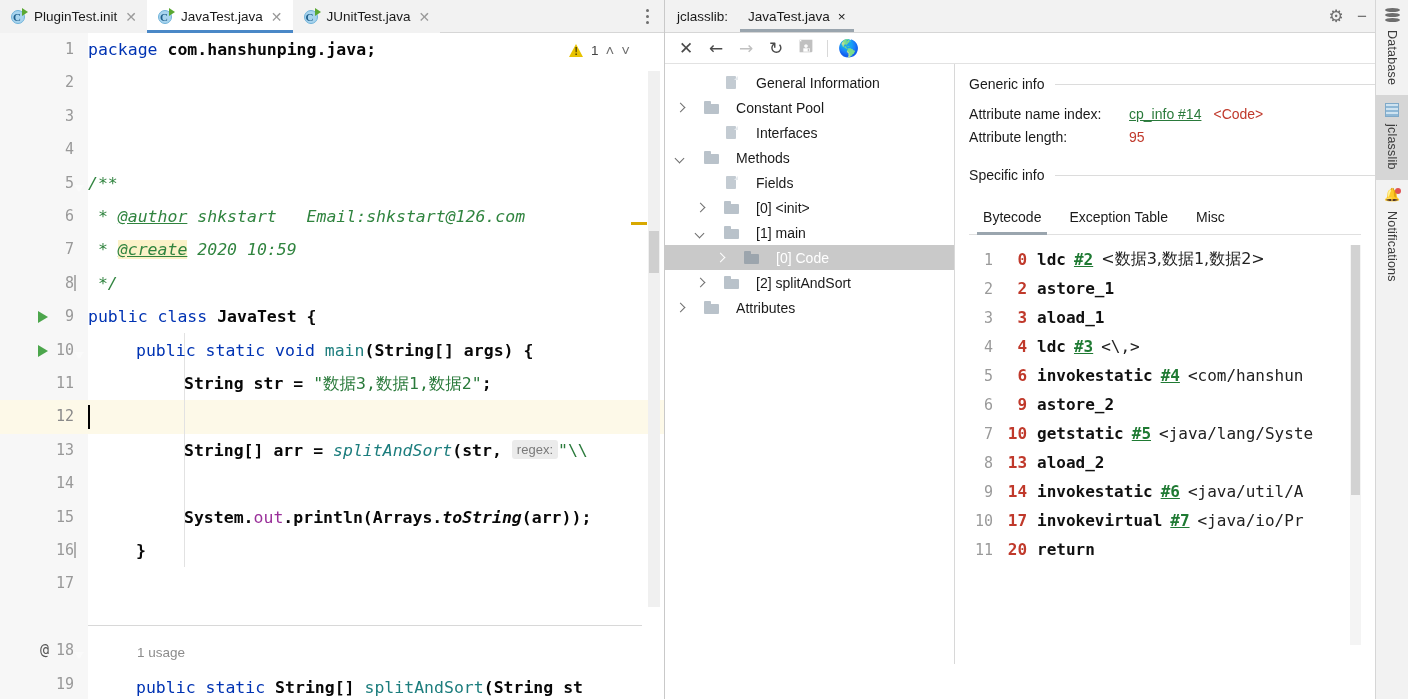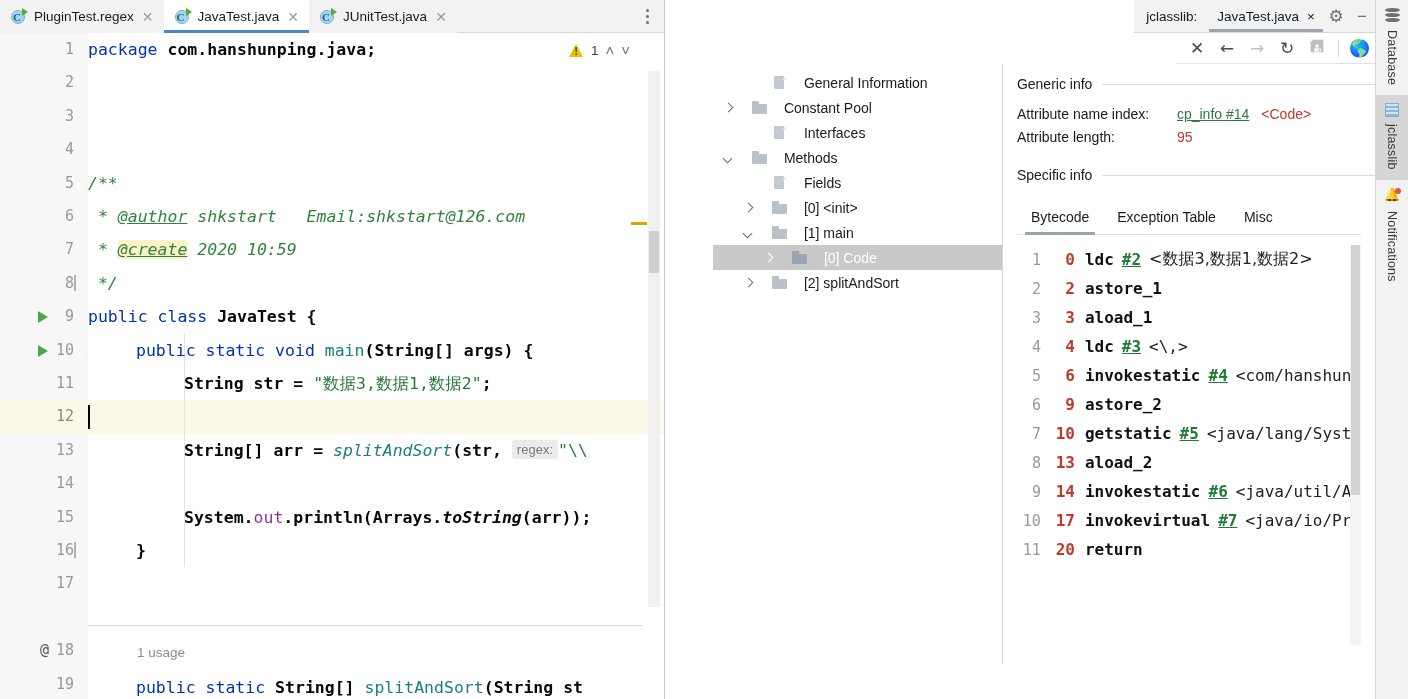--- a/index.html
+++ b/index.html
@@ -205,21 +205,21 @@
     position: absolute; left: 88px; right: 22px; height: 1px; background: #d8d8d8;
   }
   .usage-text {
     position: absolute; left: 137px;
     font-family: "Liberation Sans", sans-serif; font-size: 13.5px; color: #8c8c8c;
   }
 
   
   .tool-side {
     width: 727px; height: 664px; display: flex; flex-direction: column;
-    background: #ffffff; position: relative; align-items: flex-end;
+    background: #ffffff; position: relative;
   }
   .tool-header {
     height: 33px; min-height: 33px; display: flex; align-items: stretch;
     background: #f2f2f2; border-bottom: 1px solid #d6d6d6;
     position: relative;
   }
   .tool-title {
     display: flex; align-items: center; padding: 0 12px 0 12px;
     font-size: 13.5px; color: #1a1a1a;
   }
@@ -397,21 +397,21 @@
 
   <div class="editor-side">
 
     <div class="tabstrip">
       <div class="ftab">
         <span class="jicon">
           <span class="disc"></span>
             <span class="cletter">C</span>
             <span class="arrow"></span>
         </span>
-        <span>PluginTest.regex</span>
+        <span>PluginTest.init</span>
         <span class="tclose">✕</span>
       </div>
       <div class="ftab active">
         <span class="jicon">
           <span class="disc"></span>
             <span class="cletter">C</span>
             <span class="arrow"></span>
         </span>
         <span>JavaTest.java</span>
         <span class="tclose">✕</span>
@@ -622,20 +622,25 @@
         <div class="trow selected" style="padding-left:48px">
           <span class="twist right"></span>
           <span class="ficon folder"></span>
           <span>[0] Code</span>
         </div>
         <div class="trow" style="padding-left:28px">
           <span class="twist right"></span>
           <span class="ficon folder"></span>
           <span>[2] splitAndSort</span>
         </div>
+        <div class="trow" style="padding-left:8px">
+          <span class="twist right"></span>
+          <span class="ficon folder"></span>
+          <span>Attributes</span>
+        </div>
       </div>
 
       <div class="detail-pane">
         <div class="sect-head">
           <span>Generic info</span>
           <span class="rule"></span>
         </div>
 
         <div class="kv">
           <span class="k">Attribute name index:</span>

